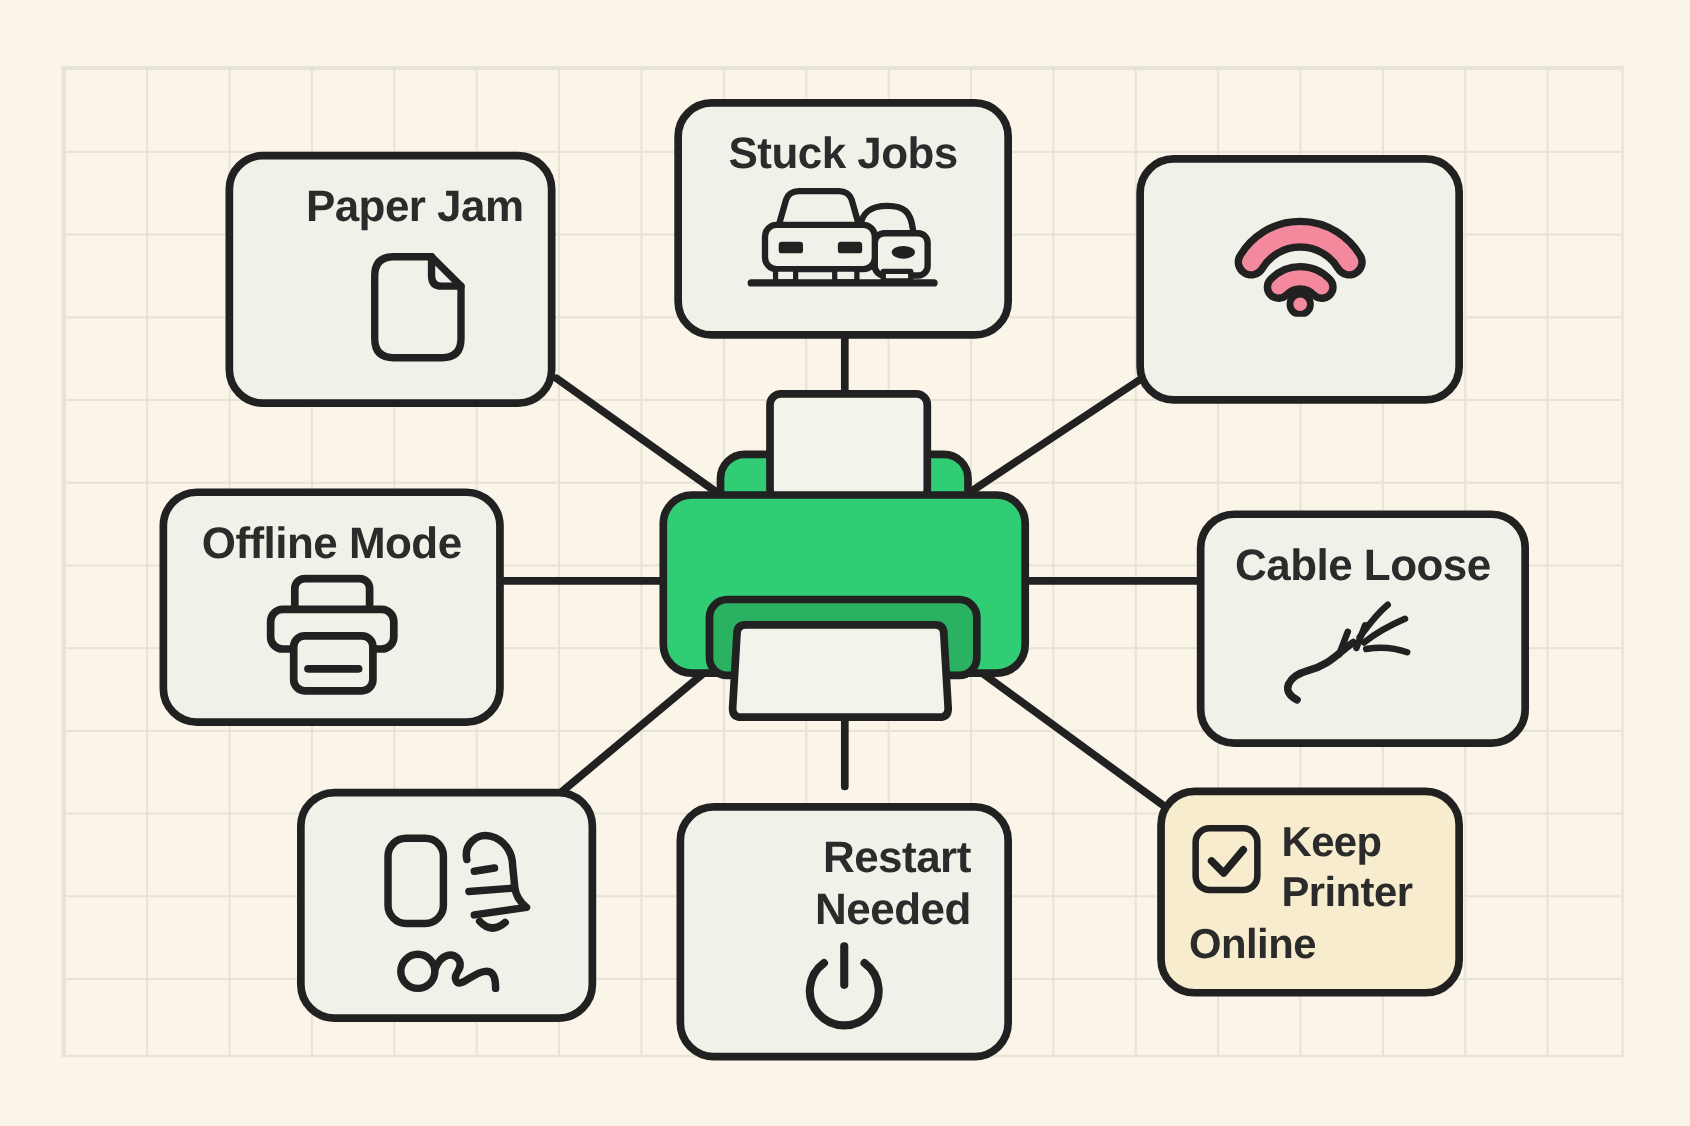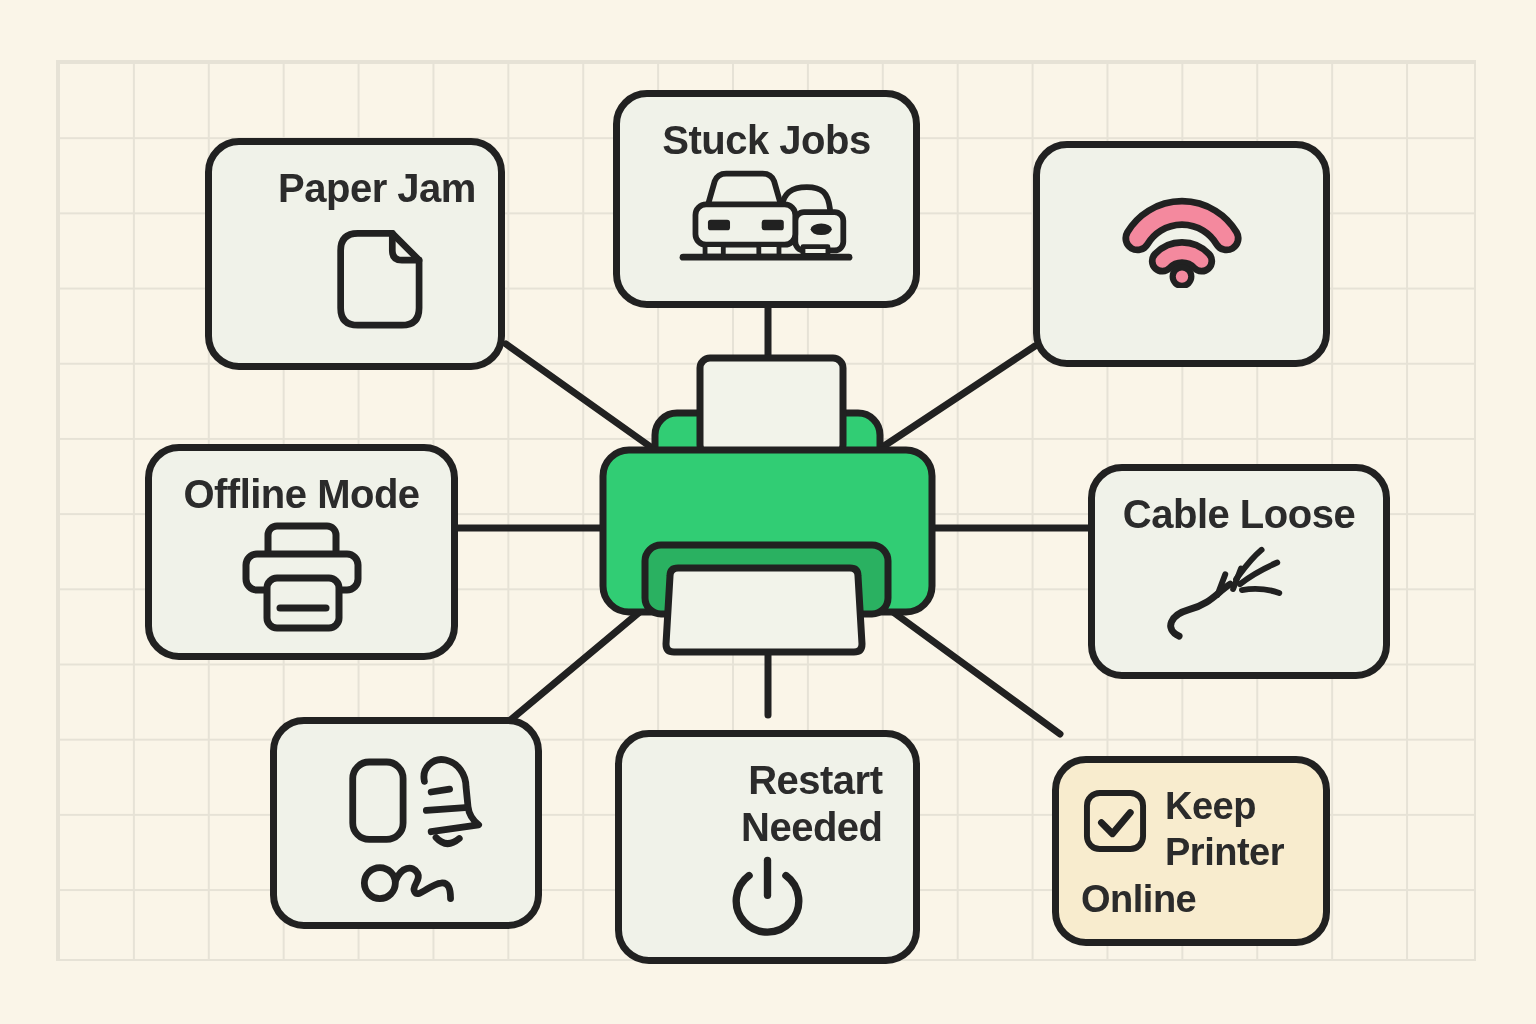--- a/index.html
+++ b/index.html
@@ -30,21 +30,21 @@
     display:flex;flex-direction:column;align-items:center;
     padding-top:20px;color:var(--box-text);
   }
   .node .label{
     font-size:40px;font-weight:700;line-height:1.18;text-align:right;
     letter-spacing:-0.5px;padding:0 8px;
   }
   .node svg.icon{display:block;margin-top:8px;}
   .node.highlight{
     background:var(--highlight-fill);
-    display:block;text-align:left;padding:20px 18px 0 22px;margin-top:40px;
+    display:block;text-align:left;padding:20px 18px 0 22px;
   }
   .node.highlight .label{
     text-align:left;font-size:38px;line-height:1.22;padding:0;
     letter-spacing:-0.5px;
   }
   .node.highlight svg.icon{float:left;margin:4px 16px 8px 0;}
   .node.no-label{justify-content:center;padding-top:0;}
   .printer{position:absolute;left:596px;top:350px;}
   
   .s {stroke:var(--ink);fill:none;stroke-width:7;stroke-linecap:round;stroke-linejoin:round;}

